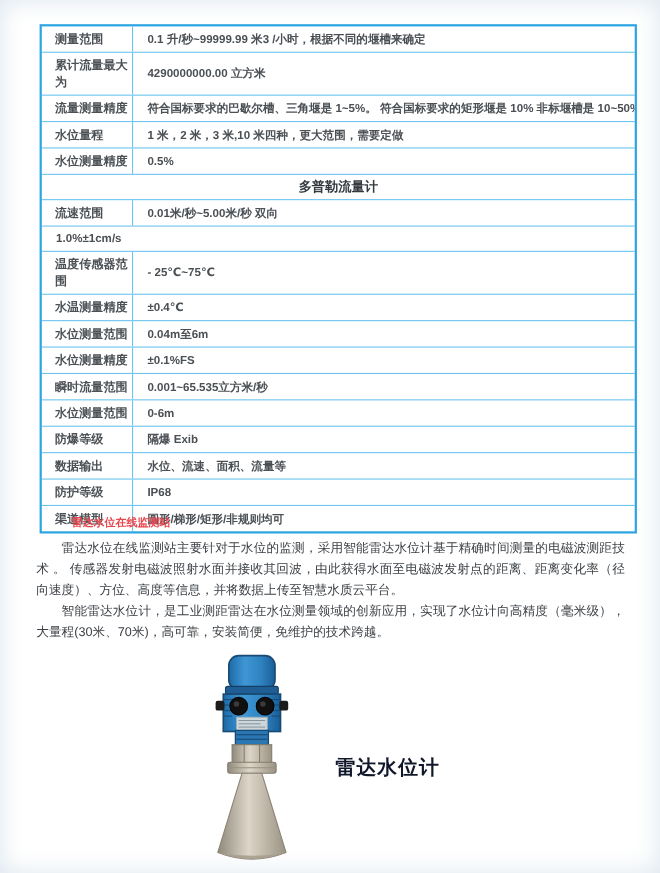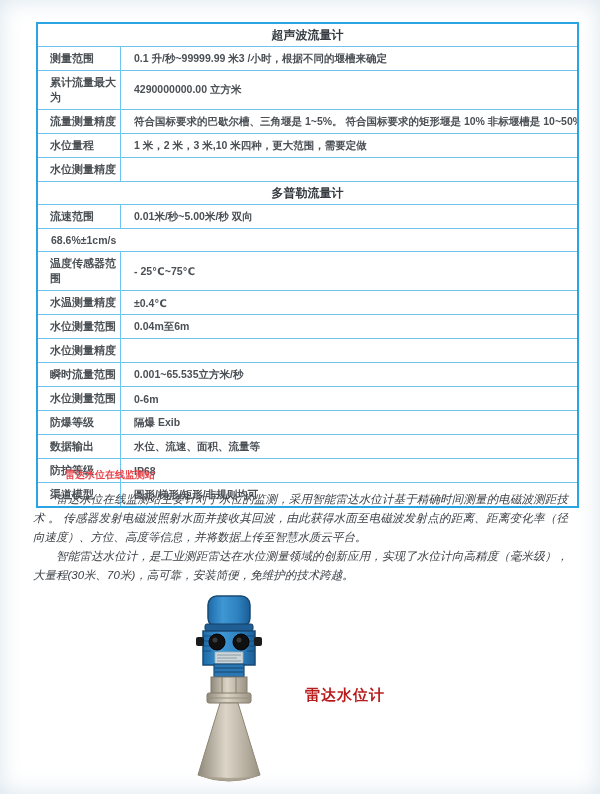--- a/index.html
+++ b/index.html
@@ -34,75 +34,76 @@
   }
   
   .section-title{
     position:absolute;left:33px;top:468px;
     font-size:10px;font-weight:700;color:#e8474e;margin-left:32px;
   }
   .para-block{
     position:absolute;left:33px;top:490px;width:535px;
     font-size:11.5px;line-height:19px;color:#3c4146;text-align:justify;
   }
-  .para-block p{margin:0;text-indent:2em;font-style:italic;}
+  .para-block p{margin:0;text-indent:2em;}
   .device-svg{position:absolute;left:159px;top:592px;}
   .image-caption{
     position:absolute;left:305px;top:686px;
-    font-size:15px;font-weight:700;color:#b91c1c;letter-spacing:1px;
+    font-size:18px;font-weight:700;color:#0f172a;letter-spacing:1px;
   }
 </style>
 </head>
 <body>
 
 <div class="page-vignette"></div>
 
 <div class="spec-table">
-    <div class="t-row t-header">超声波流量计</div>
     <div class="t-row">
       <div class="t-label">测量范围</div>
       <div class="t-value">0.1 升/秒~99999.99 米3 /小时，根据不同的堰槽来确定</div>
     </div>
     <div class="t-row">
       <div class="t-label">累计流量最大为</div>
       <div class="t-value">4290000000.00 立方米</div>
     </div>
     <div class="t-row">
       <div class="t-label">流量测量精度</div>
       <div class="t-value">符合国标要求的巴歇尔槽、三角堰是 1~5%。 符合国标要求的矩形堰是 10% 非标堰槽是 10~50%。</div>
     </div>
     <div class="t-row">
       <div class="t-label">水位量程</div>
       <div class="t-value">1 米，2 米，3 米,10 米四种，更大范围，需要定做</div>
     </div>
     <div class="t-row">
       <div class="t-label">水位测量精度</div>
+      <div class="t-value">0.5%</div>
     </div>
     <div class="t-row t-header">多普勒流量计</div>
     <div class="t-row">
       <div class="t-label">流速范围</div>
       <div class="t-value">0.01米/秒~5.00米/秒  双向</div>
     </div>
     <div class="t-row">
-      <div class="t-value">68.6%±1cm/s</div>
+      <div class="t-value">1.0%±1cm/s</div>
     </div>
     <div class="t-row">
       <div class="t-label">温度传感器范围</div>
       <div class="t-value">- 25℃~75℃</div>
     </div>
     <div class="t-row">
       <div class="t-label">水温测量精度</div>
       <div class="t-value">±0.4℃</div>
     </div>
     <div class="t-row">
       <div class="t-label">水位测量范围</div>
       <div class="t-value">0.04m至6m</div>
     </div>
     <div class="t-row">
       <div class="t-label">水位测量精度</div>
+      <div class="t-value">±0.1%FS</div>
     </div>
     <div class="t-row">
       <div class="t-label">瞬时流量范围</div>
       <div class="t-value">0.001~65.535立方米/秒</div>
     </div>
     <div class="t-row">
       <div class="t-label">水位测量范围</div>
       <div class="t-value">0-6m</div>
     </div>
     <div class="t-row">

